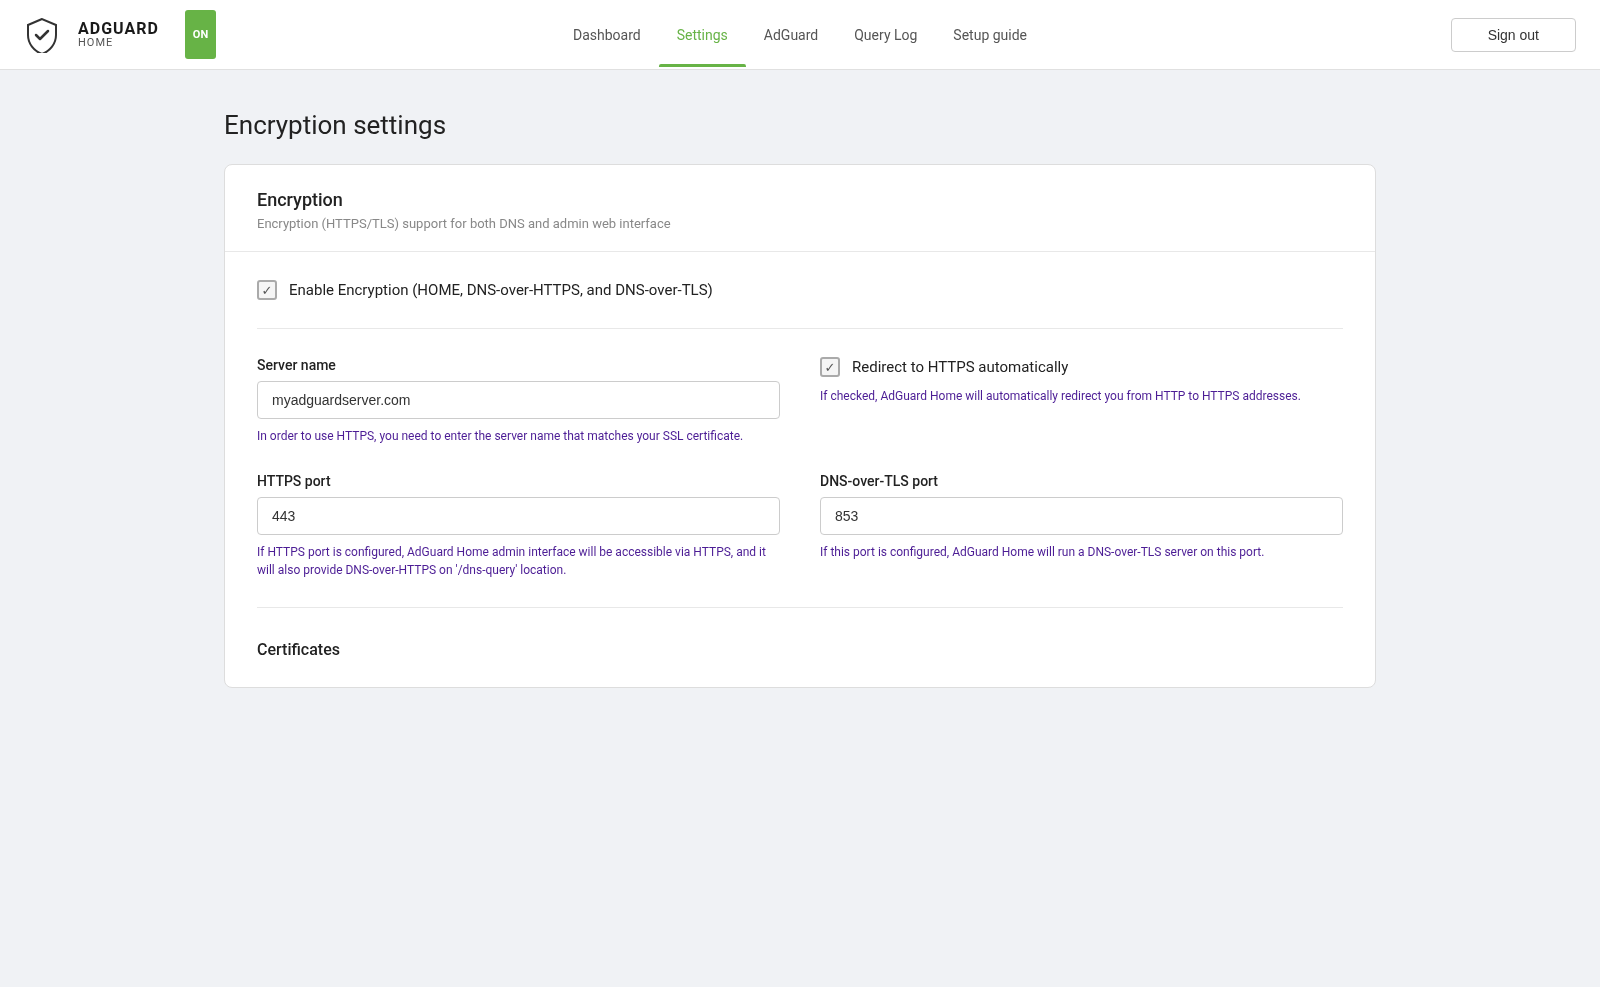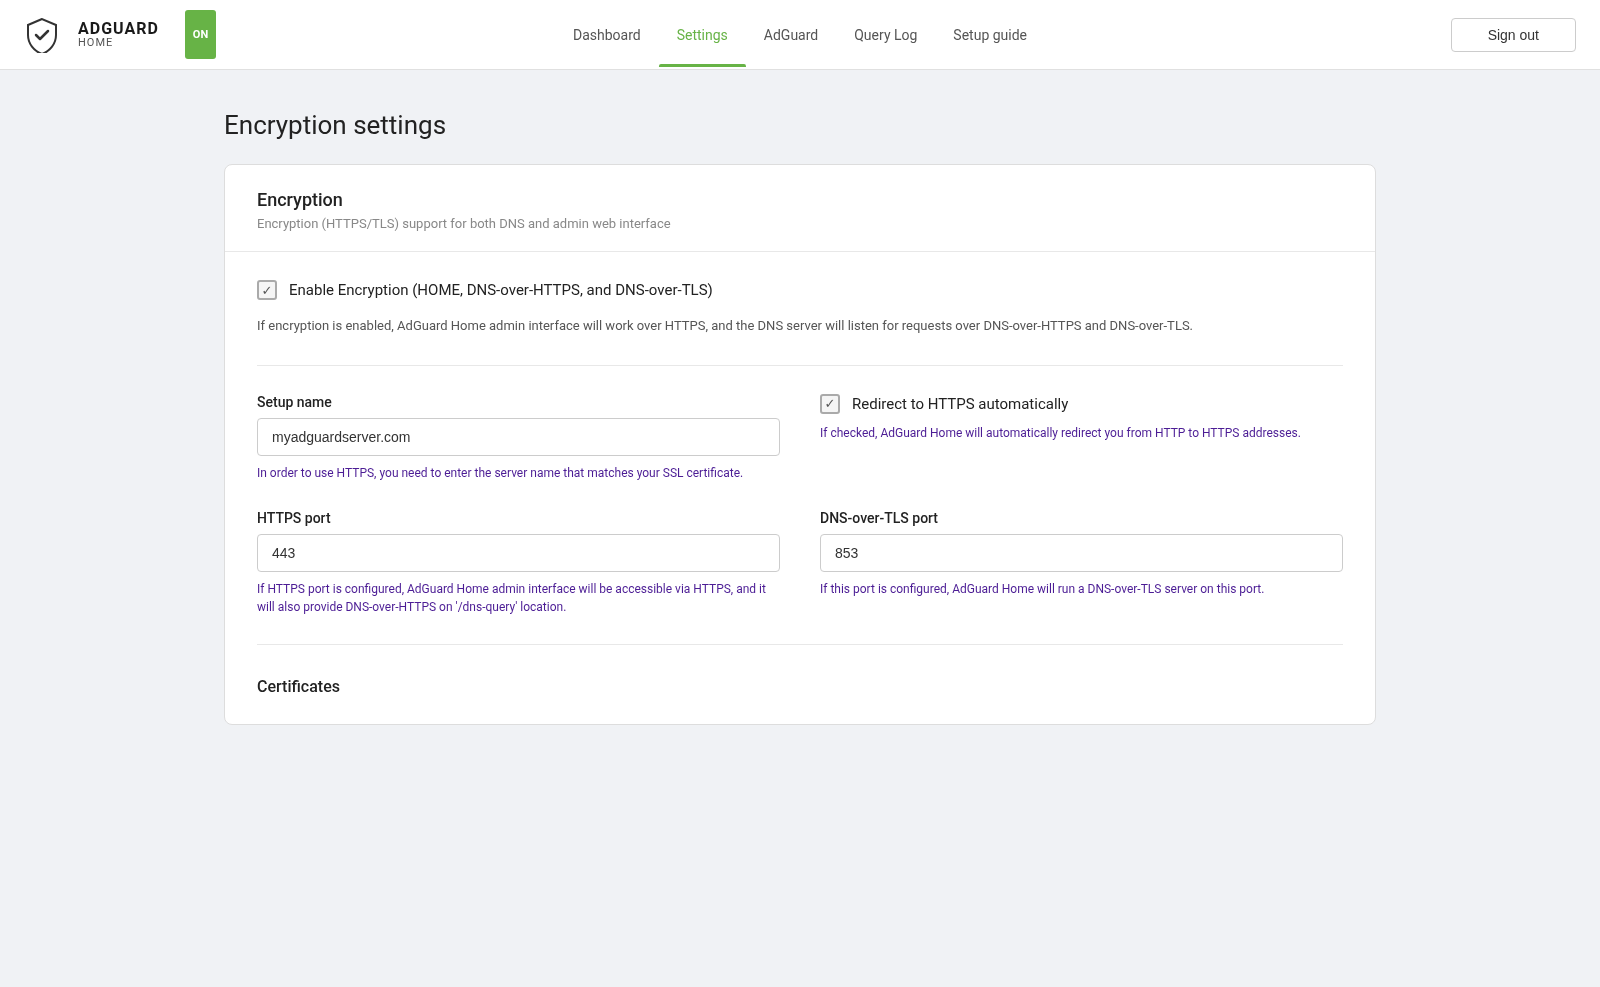--- a/index.html
+++ b/index.html
@@ -292,28 +292,27 @@
     </div>
 
     <div class="card-body">
 
       <div class="checkbox-row">
         <div class="checkbox-custom checked">
           <span class="checkmark">✓</span>
         </div>
         <label class="checkbox-label">Enable Encryption (HOME, DNS-over-HTTPS, and DNS-over-TLS)</label>
       </div>
-      <p class="checkbox-desc">If encryption is enabled, AdGuard Home admin interface will work over HTTPS, and the DNS server will listen for requests over DNS-over-HTTPS and DNS-over-TLS.</p>
 
       <hr class="section-divider">
 
       <div class="form-grid">
 
         <div class="form-group">
-          <label class="form-label">Setup name</label>
+          <label class="form-label">Server name</label>
           <input class="form-input" type="text" value="myadguardserver.com" style="">
           <span class="form-hint">In order to use HTTPS, you need to enter the server name that matches your SSL certificate.</span>
         </div>
 
         <div class="redirect-row">
           <div class="redirect-checkbox-line">
             <div class="checkbox-custom-sm checked">
               <span class="checkmark">✓</span>
             </div>
             <label class="checkbox-label">Redirect to HTTPS automatically</label>

